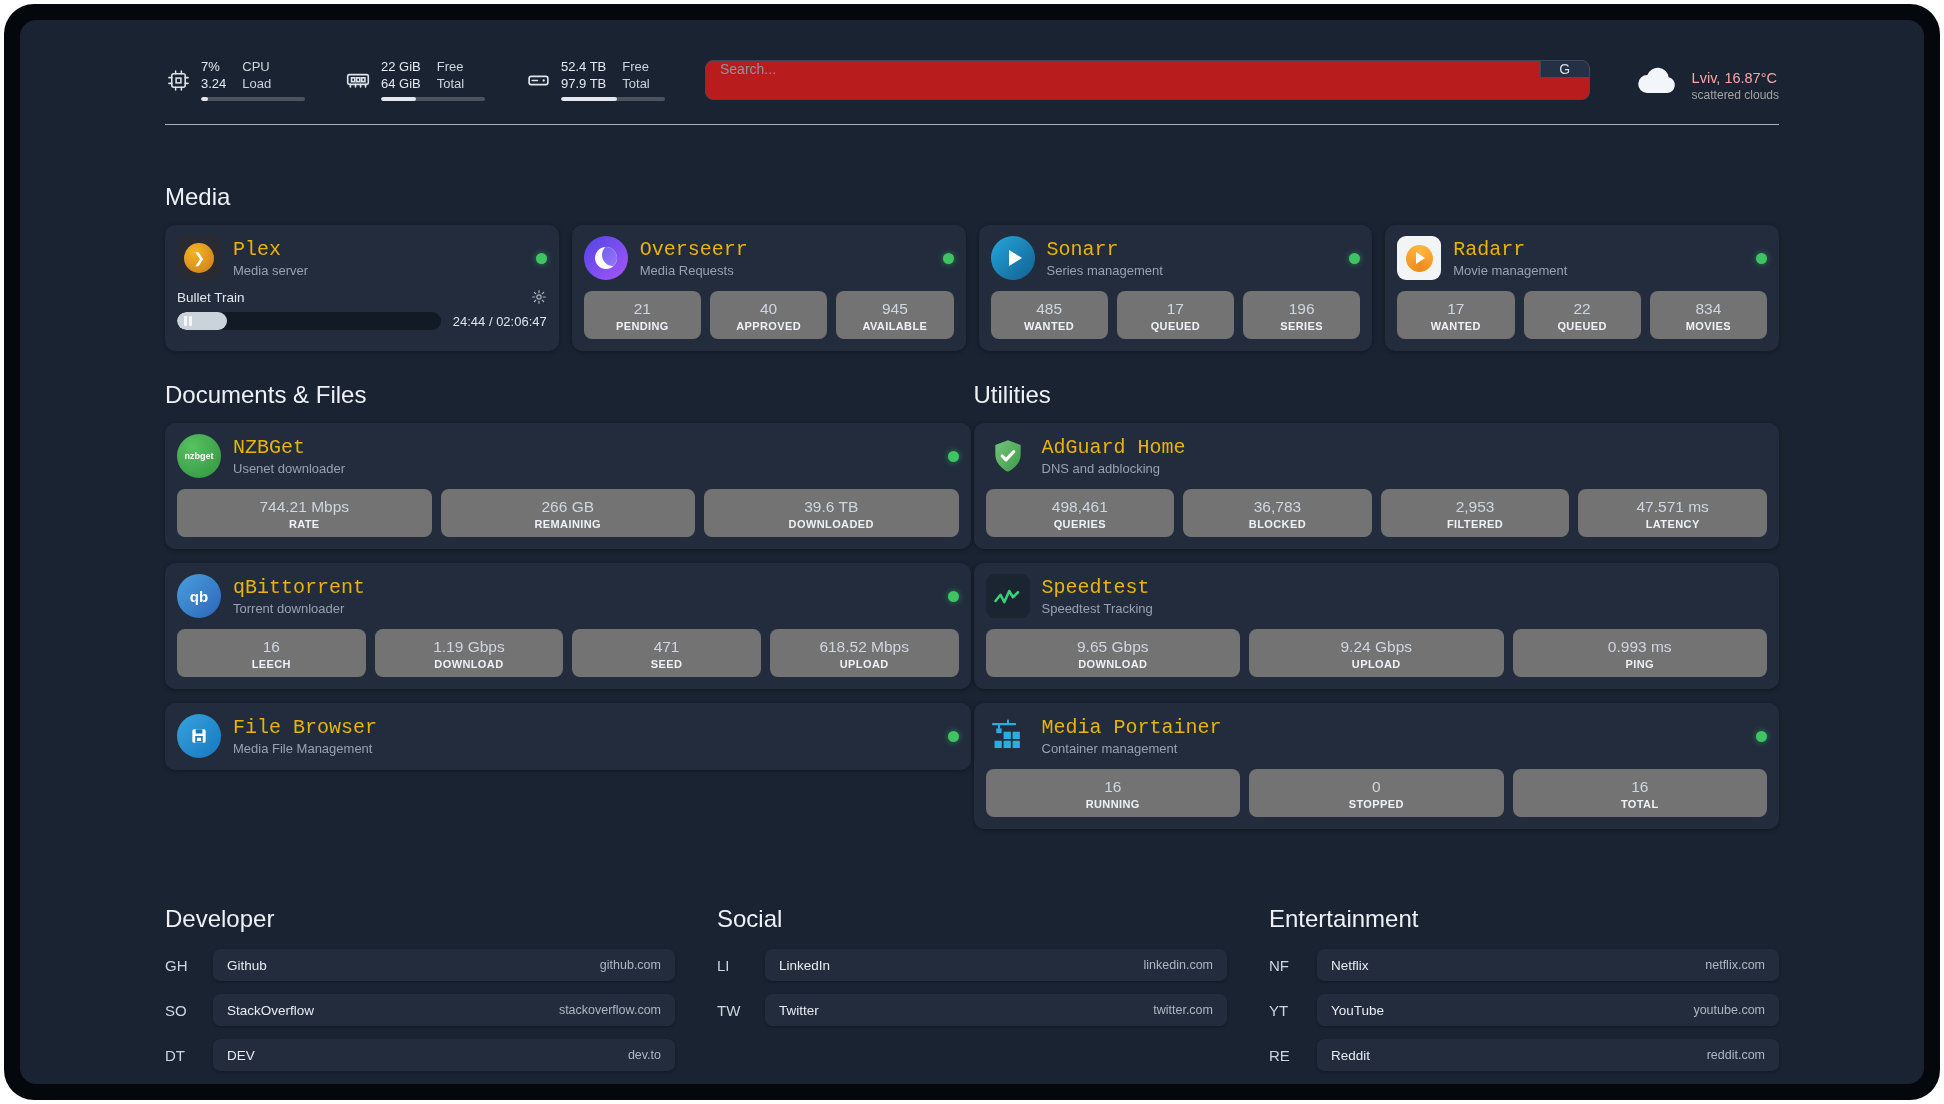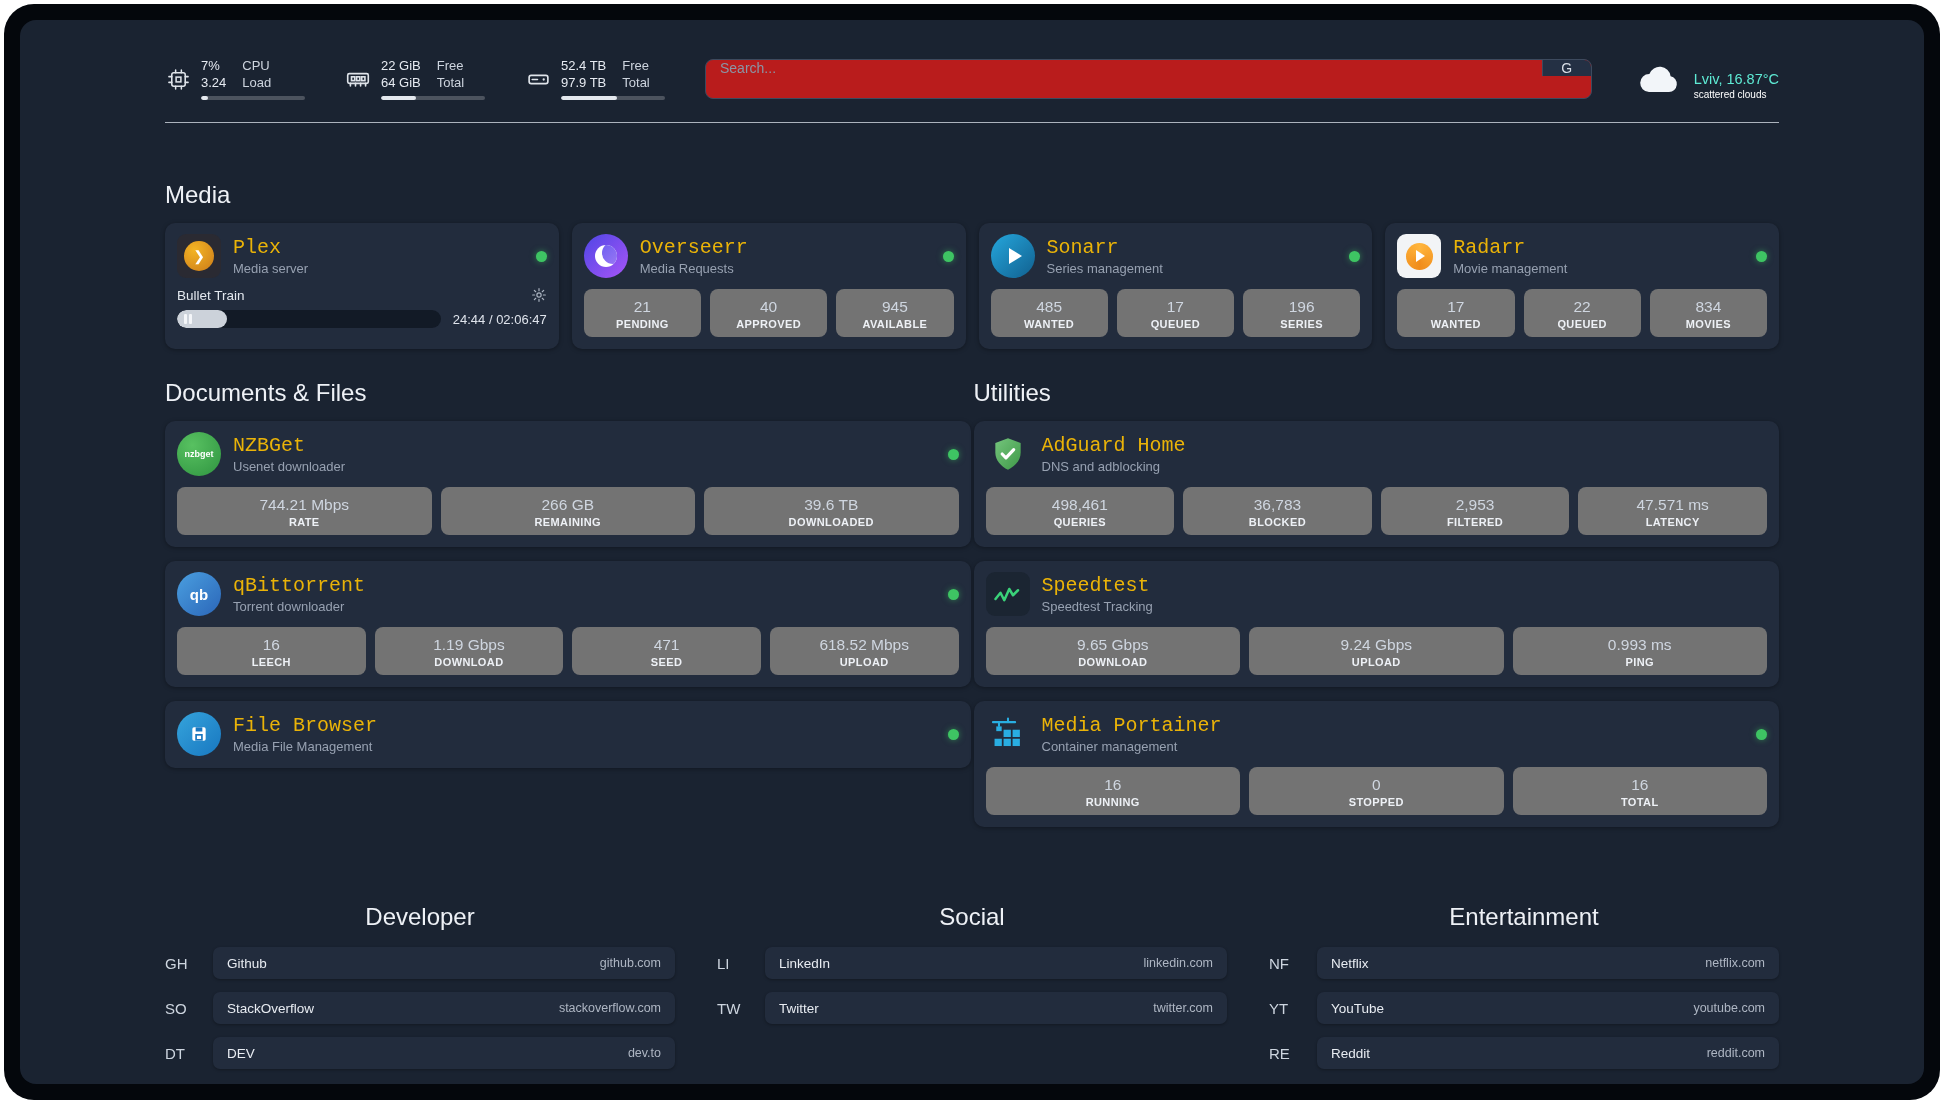--- a/index.html
+++ b/index.html
@@ -28,22 +28,22 @@
   .searchbar{flex:1;display:flex;align-items:flex-start;margin:0 44px 0 40px;height:38px;
     background:#b91c1c;border:1px solid #3d4a5e;border-radius:8px;overflow:hidden;}
   .searchbar input{flex:1;background:transparent;border:none;outline:none;color:#dfe4ec;
     font-size:14px;padding:0 14px;font-family:inherit;}
   .searchbar input::placeholder{color:#8b95a5;}
   .g-btn{width:48px;display:flex;align-items:center;justify-content:center;border-left:1px solid #3d4a5e;
     background:#243044;color:#d7dde6;font-size:14px;cursor:pointer;}
 
   .weather{display:flex;align-items:center;gap:12px;}
   .weather-text{display:flex;flex-direction:column;gap:2px;}
-  .weather-loc{font-size:14.5px;color:#5eead4;margin-top:12px;}
-  .weather-cond{font-size:10px;color:#ffffff;}
+  .weather-loc{font-size:14.5px;color:#fca5a5;margin-top:12px;}
+  .weather-cond{font-size:12px;color:#a3a3a3;}
 
   .divider{border:none;border-top:1.5px solid rgba(222,228,236,.75);margin:22px auto 0;width:1614px;}
 
   
   .sec-title{font-size:24px;font-weight:500;color:#eef1f6;margin:0 0 14px 0;}
   .media-title{margin-top:58px;}
   .media-grid{display:grid;grid-template-columns:repeat(4,1fr);gap:13px;}
   .two-col{display:grid;grid-template-columns:1fr 1fr;gap:3px;margin-top:30px;}
   .col-stack{display:flex;flex-direction:column;gap:14px;}
 
@@ -89,21 +89,21 @@
   .gear{display:flex;cursor:pointer;}
   .player-bottom{display:flex;align-items:center;margin-top:7px;}
   .seek{flex:1;height:18px;background:#121a26;border-radius:9px;position:relative;overflow:hidden;margin-right:12px;cursor:pointer;}
   .seek-fill{position:absolute;left:0;top:0;bottom:0;background:#ccd2da;border-radius:9px;}
   .pause{position:absolute;left:7px;top:4px;display:flex;gap:2.5px;}
   .pause i{display:block;width:2.5px;height:10px;background:#f4f6f9;border-radius:1px;}
   .time{font-size:13px;color:#dfe4ec;white-space:nowrap;}
 
   
   .bookmarks{display:grid;grid-template-columns:repeat(3,1fr);gap:42px;margin-top:76px;padding-bottom:64px;align-items:start;}
-  .bm-group .sec-title{margin-bottom:16px;text-align:center;}
+  .bm-group .sec-title{margin-bottom:16px;}
   .bm-row{display:flex;align-items:center;margin-bottom:13px;}
   .bm-abbr{width:48px;font-size:15px;color:#cdd5df;flex:none;}
   .bm-pill{flex:1;height:32px;background:#222c3d;border-radius:7px;display:flex;align-items:center;
     justify-content:space-between;padding:0 14px;cursor:pointer;box-shadow:0 1px 3px rgba(0,0,0,.3);}
   .bm-name{font-size:13.5px;color:#e8ecf2;}
   .bm-url{font-size:12.5px;color:#aeb6c3;}
 
   svg{display:block;}
 </style>
 </head>

